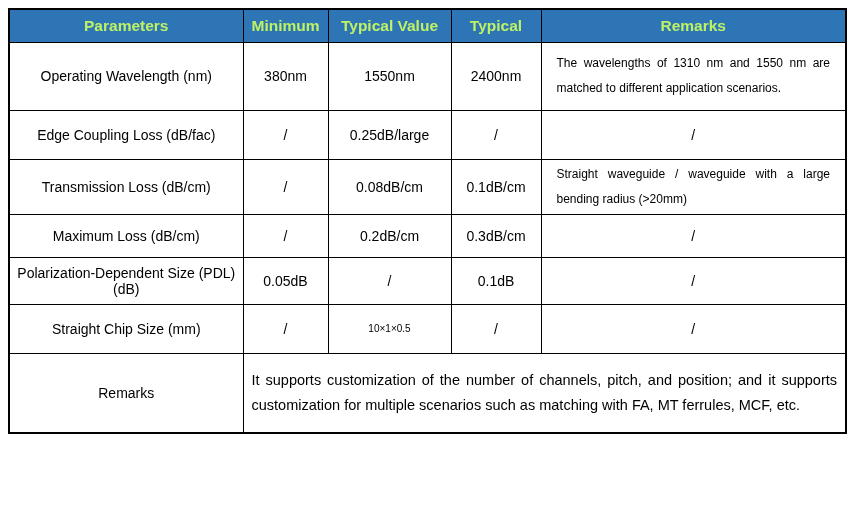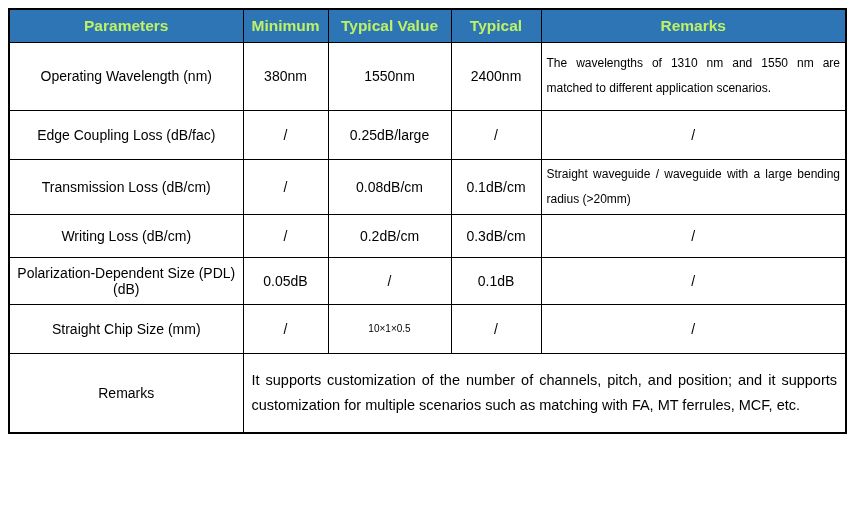--- a/index.html
+++ b/index.html
@@ -45,21 +45,21 @@
   tr.r5 { height: 49px; }
   tr.r6 { height: 47px; }
   tr.r7 { height: 45px; }
   tr.r8 { height: 49px; }
   tr.r9 { height: 74px; }
   td.param-cell { padding: 2px 6px; text-align: center; }
   td.remark-text {
     text-align: justify;
     font-size: 12px;
     line-height: 25px;
-    padding: 2px 5px;
+    padding: 2px 15px;
     vertical-align: middle;
   }
   td.small-val { font-size: 10px; }
   td.footer-text {
     text-align: justify;
     font-size: 14.5px;
     line-height: 25px;
     padding: 14px 8px;
     vertical-align: middle;
   }
@@ -100,21 +100,21 @@
       <td>/</td>
     </tr>
     <tr class="r3">
       <td class="param-cell">Transmission Loss (dB/cm)</td>
       <td>/</td>
       <td>0.08dB/cm</td>
       <td>0.1dB/cm</td>
       <td class="remark-text">Straight waveguide / waveguide with a large bending radius (&gt;20mm)</td>
     </tr>
     <tr class="r4">
-      <td class="param-cell">Writing Loss (dB/cm)</td>
+      <td class="param-cell">Maximum Loss (dB/cm)</td>
       <td>/</td>
       <td>0.2dB/cm</td>
       <td>0.3dB/cm</td>
       <td>/</td>
     </tr>
     <tr class="r6">
       <td class="param-cell">Polarization-Dependent Size (PDL) (dB)</td>
       <td>0.05dB</td>
       <td>/</td>
       <td>0.1dB</td>

